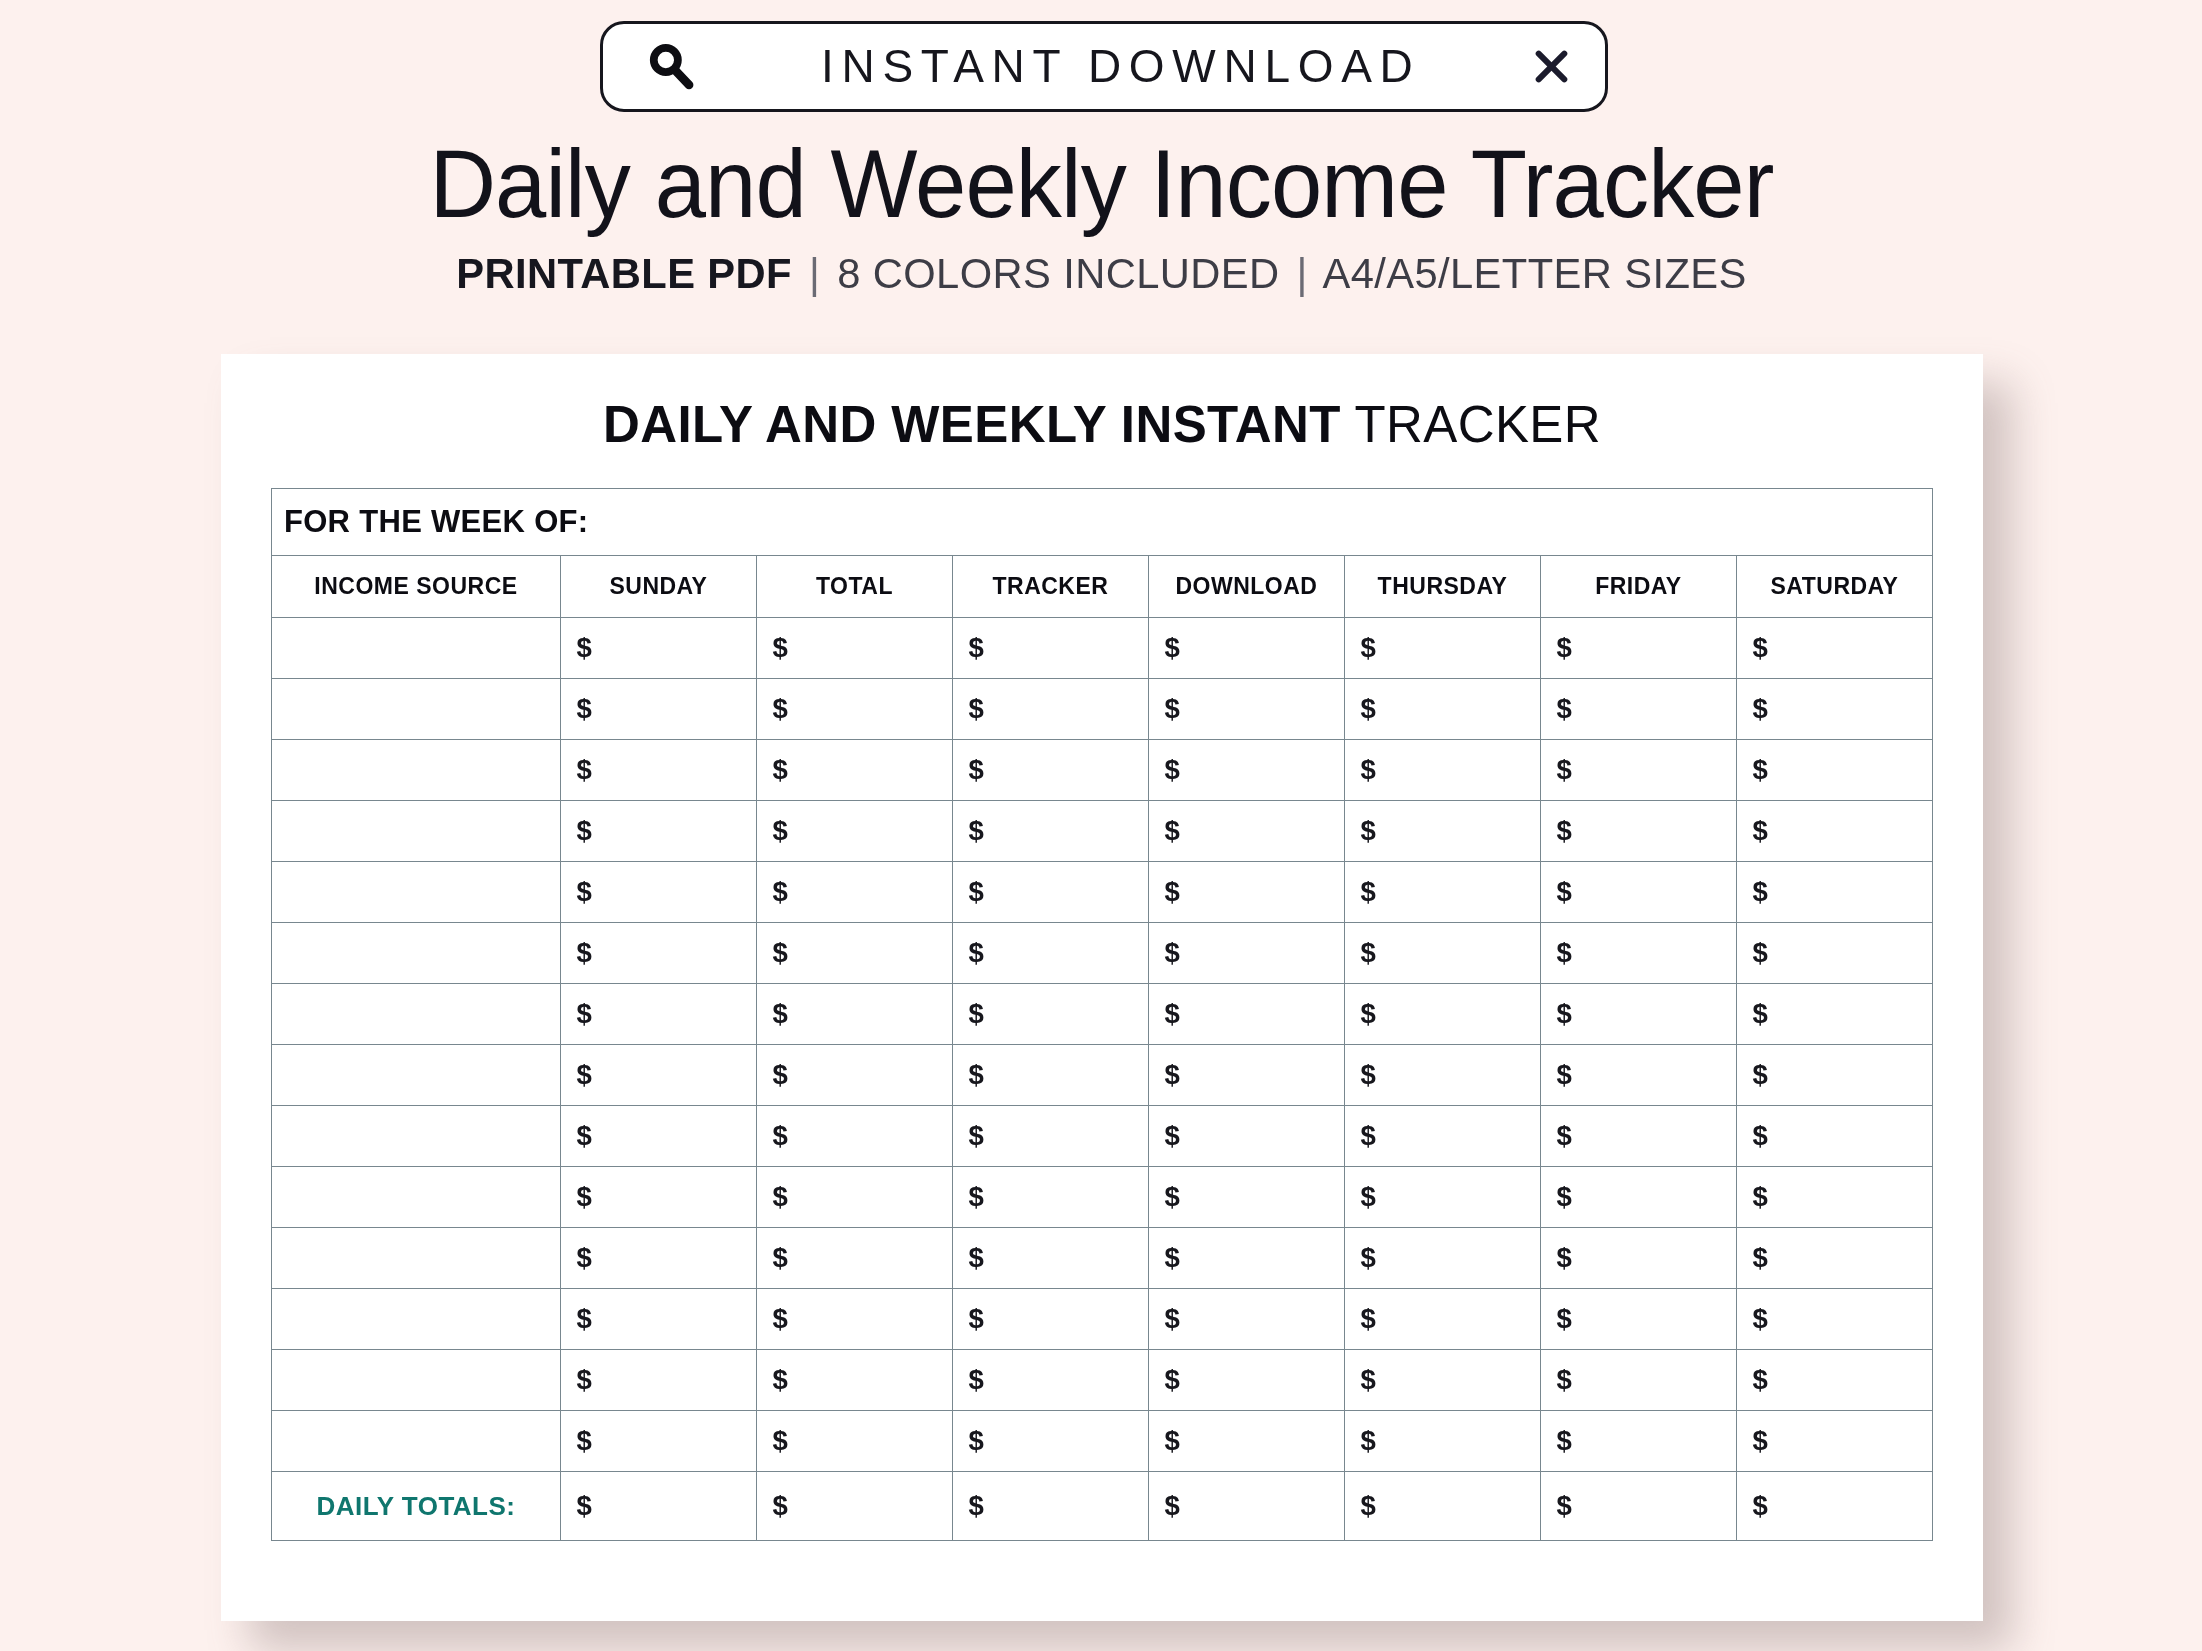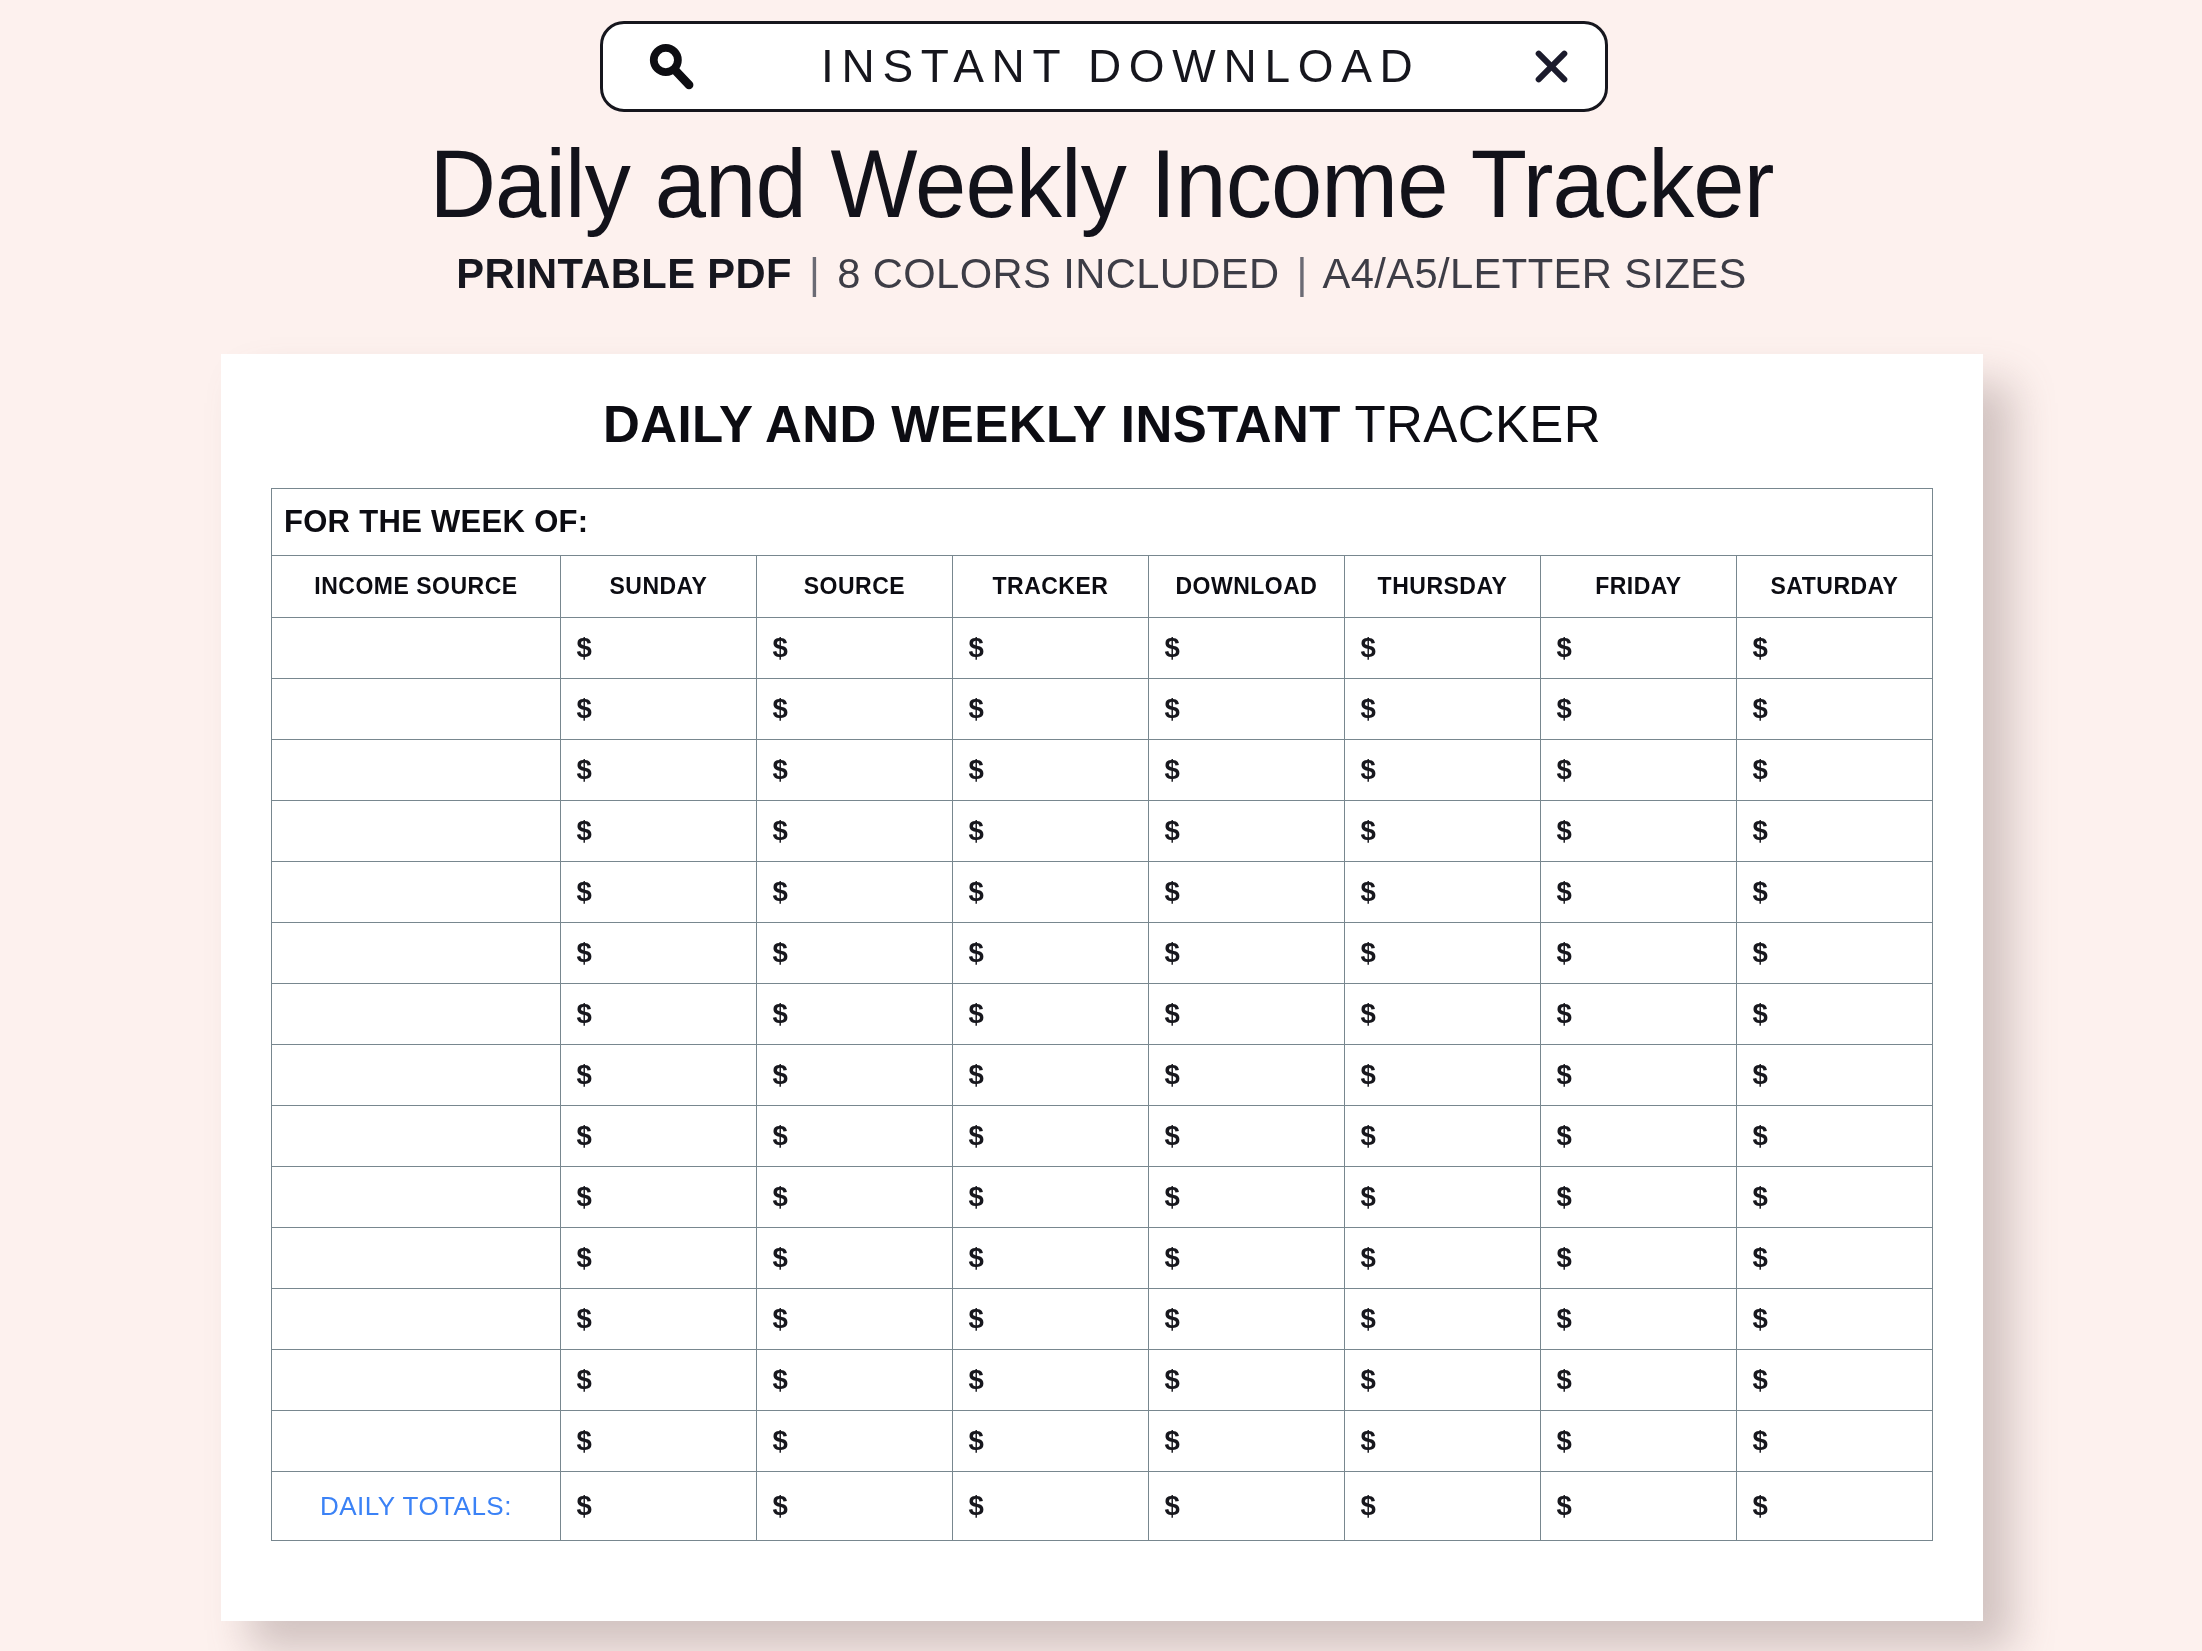--- a/index.html
+++ b/index.html
@@ -150,22 +150,22 @@
     font-weight: bold;
     color: #17171d;
     text-align: left;
     padding-left: 15.5px !important;
     vertical-align: middle;
   }
 
   .totals-label {
     height: 69px;
     font-size: 26px;
-    font-weight: normal;
-    color: #3b82f6;
+    font-weight: bold;
+    color: #0f766e;
     text-align: center;
     vertical-align: middle;
     letter-spacing: 0.5px;
   }
 
   .weekly-blank { height: 71px; }
 
   
   col.c-source { width: 289px; }
   col.c-day    { width: 196px; }
@@ -216,21 +216,21 @@
         <col class="c-day">
     </colgroup>
     <tbody id="table-body">
 
     <tr>
           <td colspan="8" class="week-of-cell">FOR THE WEEK OF:</td>
         </tr>
         <tr>
           <th class="col-head">INCOME SOURCE</th>
           <th class="col-head">SUNDAY</th>
-          <th class="col-head">SOURCE</th>
+          <th class="col-head">TOTAL</th>
           <th class="col-head">TRACKER</th>
           <th class="col-head">DOWNLOAD</th>
           <th class="col-head">THURSDAY</th>
           <th class="col-head">FRIDAY</th>
           <th class="col-head">SATURDAY</th>
         </tr>
         <tr>
           <td class="src-cell"></td>
           <td class="amt-cell">$</td>
           <td class="amt-cell">$</td>

